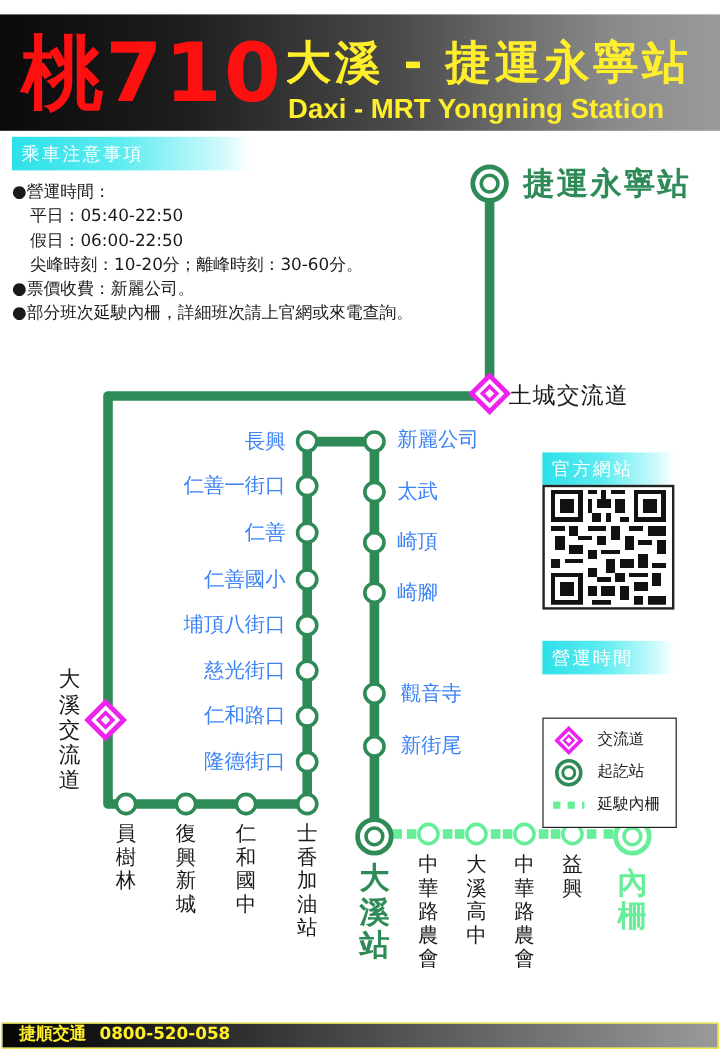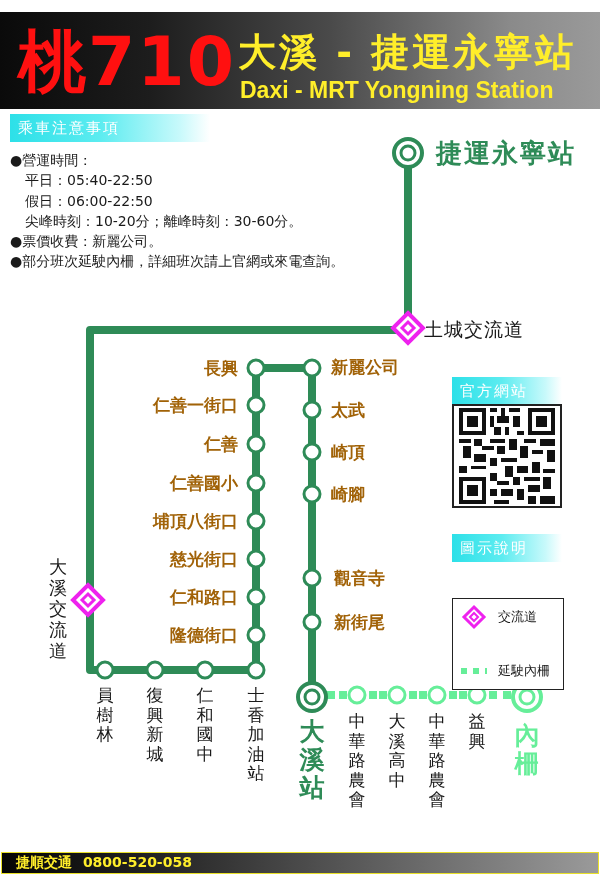--- a/index.html
+++ b/index.html
@@ -30,21 +30,21 @@
     background: linear-gradient(90deg, #2de0e8 0%, #5cecf0 45%, #c8f9fb 85%, #ffffff 100%);
     color: #ffffff; font-size: 15px; line-height: 28px; letter-spacing: 2px;
   }
 
   .notes { position: absolute; left: 10px; top: 150px; width: 400px; font-size: 14px; line-height: 20.3px; }
   .notes .line { white-space: nowrap; }
   .notes .indent { padding-left: 15px; }
 
   svg.map { position: absolute; left: 0; top: 0; }
 
-  .stop-label { position: absolute; font-size: 17px; line-height: 20px; white-space: nowrap; color: #a16207; font-weight: bold; }
+  .stop-label { position: absolute; font-size: 17px; line-height: 20px; white-space: nowrap; color: #3b82f6; }
   .stop-label.right-align { text-align: right; }
   .vlabel { position: absolute; width: 20px; font-size: 17px; line-height: 19.5px; text-align: center; color: #1a1a1a; }
   .vlabel.big { width: 28px; font-size: 25px; line-height: 28px; font-weight: bold; color: #2e8b57; }
   .vlabel.big.light { color: #66ee99; }
 
   .terminal-name { position: absolute; font-size: 26px; font-weight: bold; color: #2e8b57; letter-spacing: 2px; }
   .ic-name { position: absolute; font-size: 19px; color: #1a1a1a; letter-spacing: 1px; }
 
   .qr-box { position: absolute; left: 452px; top: 404px; width: 110px; height: 104px; border: 2px solid #222; background: #fff; }
   .legend-box { position: absolute; left: 452px; top: 561px; width: 112px; height: 92px; border: 1.5px solid #222; background: #fff; margin-top: 37px; }
@@ -244,29 +244,36 @@
       <rect x="11" y="21" width="3" height="2"></rect>
         <rect x="15" y="21" width="2" height="3"></rect>
         <rect x="18" y="20" width="3" height="2"></rect>
       <rect x="9" y="24" width="4" height="1"></rect>
         <rect x="18" y="23" width="2" height="2"></rect>
         <rect x="21" y="23" width="4" height="2"></rect>
     </g>
   </svg>
 </div>
 
-<div class="section-label" style="left:452px; top:534px; width:110px;">圖示說明</div>
+<div class="section-label" style="left:452px; top:534px; width:110px;">營運時間</div>
 <div class="legend-box">
   <div class="legend-row" style="top:5px;">
     <svg width="30" height="26" style="position:absolute;left:8px;top:0;">
       <polygon points="13,3 23,13 13,23 3,13" fill="#fff" stroke="#ee22ee" stroke-width="3"></polygon>
       <polygon points="13,9 17,13 13,17 9,13" fill="#fff" stroke="#ee22ee" stroke-width="2"></polygon>
     </svg>
     <span class="legend-text">交流道</span>
   </div>
+  <div class="legend-row" style="top:32px;">
+    <svg width="30" height="26" style="position:absolute;left:8px;top:0;">
+      <circle cx="13" cy="13" r="10" fill="#fff" stroke="#2e8b57" stroke-width="3"></circle>
+      <circle cx="13" cy="13" r="5" fill="#fff" stroke="#2e8b57" stroke-width="2.5"></circle>
+    </svg>
+    <span class="legend-text">起訖站</span>
+  </div>
   <div class="legend-row" style="top:59px;">
     <svg width="40" height="26" style="position:absolute;left:4px;top:0;">
       <rect x="4" y="10" width="6" height="6" fill="#66ee99"></rect>
       <rect x="16" y="10" width="6" height="6" fill="#66ee99"></rect>
       <rect x="28" y="10" width="2" height="6" fill="#66ee99"></rect>
     </svg>
     <span class="legend-text">延駛內柵</span>
   </div>
 </div>
 

